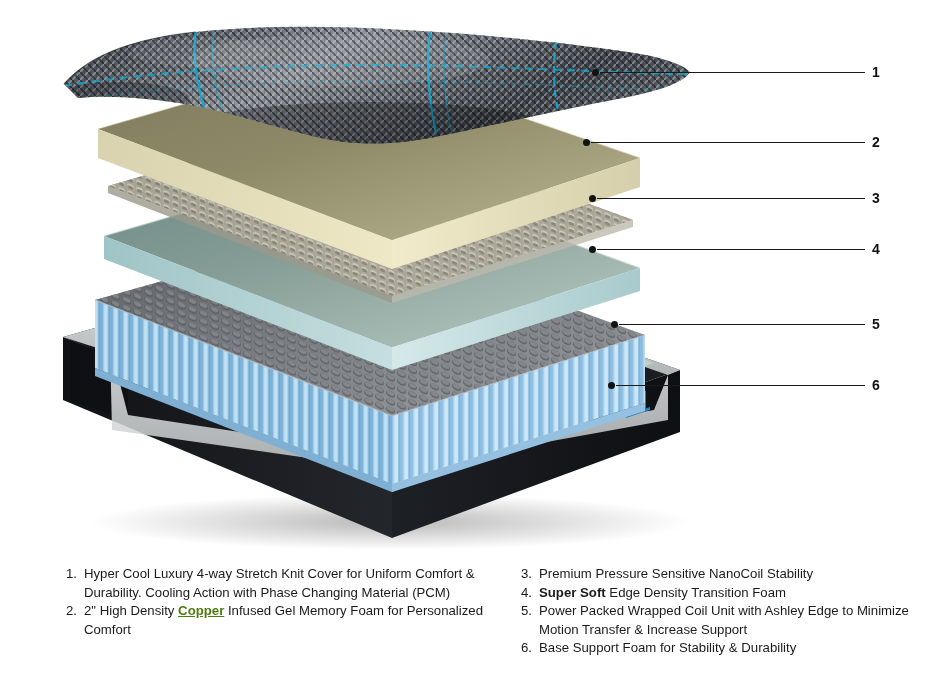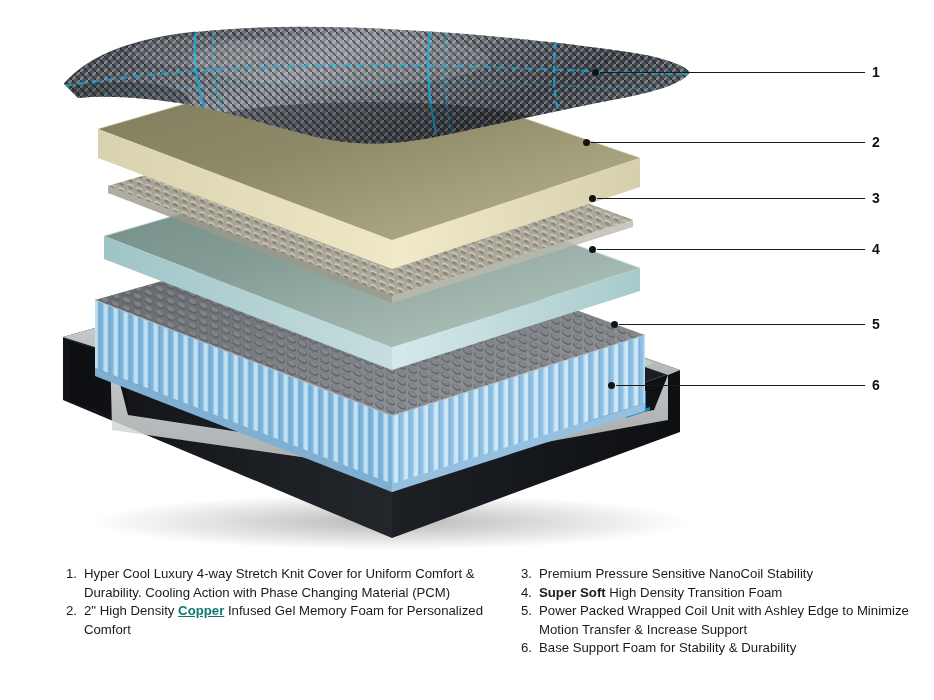--- a/index.html
+++ b/index.html
@@ -51,21 +51,21 @@
     margin-bottom:0px;
   }
   .legend-num{
     flex:0 0 auto;
     width:19px;
     text-align:right;
     padding-right:7px;
     box-sizing:content-box;
   }
   .legend-txt{flex:1 1 auto;}
-  .hl-copper{color:#0f766e;font-weight:700;text-decoration:underline;}
+  .hl-copper{color:#4d7c0f;font-weight:700;text-decoration:underline;}
   .hl-bold{font-weight:700;}
 </style>
 </head>
 <body>
 
 <div id="diagram">
 
   <svg class="slabsvg" width="934" height="560">
     <defs>
       <linearGradient id="gBlackL" x1="0" y1="0" x2="1" y2="0">
@@ -332,21 +332,21 @@
         <span class="legend-txt"><span>2" High Density </span><span class="hl-copper">Copper</span><span> Infused Gel Memory Foam for Personalized Comfort</span></span>
       </div>
     </div>
   <div class="legend-col" id="col-right">
       <div class="legend-item">
         <span class="legend-num">3.</span>
         <span class="legend-txt"><span>Premium Pressure Sensitive NanoCoil Stability</span></span>
       </div>
       <div class="legend-item">
         <span class="legend-num">4.</span>
-        <span class="legend-txt"><span class="hl-bold">Super Soft</span><span> High Density Transition Foam</span></span>
+        <span class="legend-txt"><span class="hl-bold">Super Soft</span><span> Edge Density Transition Foam</span></span>
       </div>
       <div class="legend-item">
         <span class="legend-num">5.</span>
         <span class="legend-txt"><span>Power Packed Wrapped Coil Unit with Ashley Edge to Minimize Motion Transfer &amp; Increase Support</span></span>
       </div>
       <div class="legend-item">
         <span class="legend-num">6.</span>
         <span class="legend-txt"><span>Base Support Foam for Stability &amp; Durability</span></span>
       </div>
     </div>

